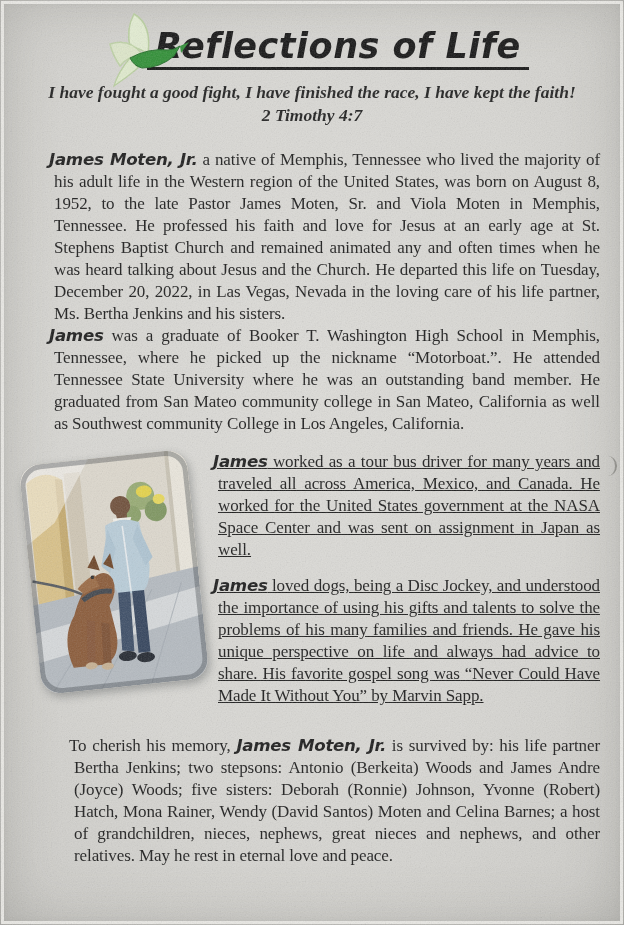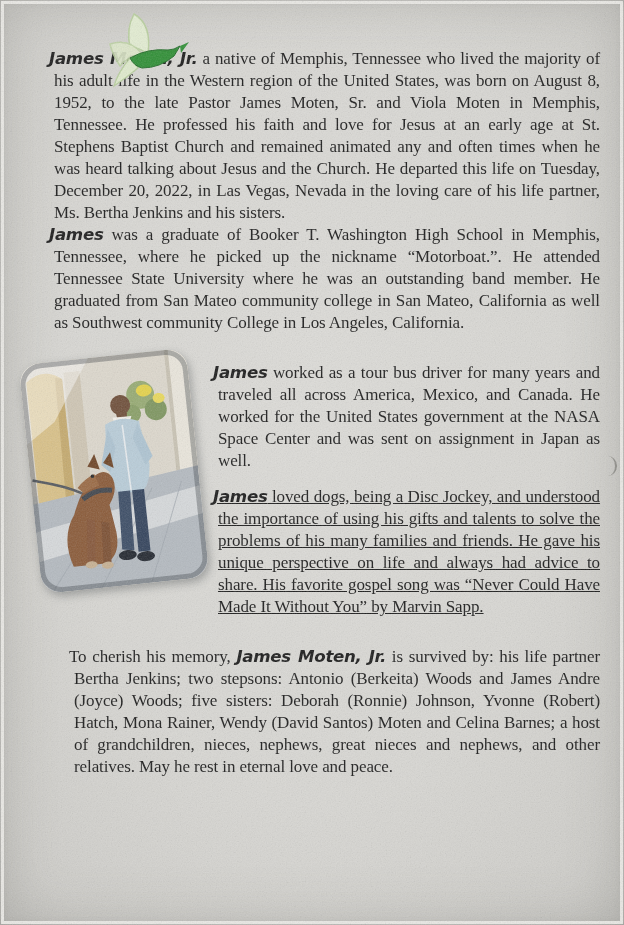--- a/index.html
+++ b/index.html
@@ -56,21 +56,21 @@
   .photo-cell{flex:0 0 172px;margin-left:-24px;position:relative;}
   .photo-frame{
     width:168px;height:230px;margin-top:6px;
     border-radius:20px;overflow:hidden;
     transform:rotate(-6deg);
     box-shadow:2px 4px 8px rgba(40,45,50,.35);
     background:#c9c6bf;
   }
   .photo-frame svg{display:block;width:100%;height:100%;}
   .photo-col{flex:1;padding-left:16px;}
-  .p3{margin-top:12px;}
+  .p3{margin-top:0;text-decoration:underline;}
   .p4{margin-top:14px;text-decoration:underline;}
   .p5{margin:28px 0 12px 20px;}
   
   .texture{
     position:absolute;inset:0;width:100%;height:100%;
     pointer-events:none;opacity:.22;z-index:9;
   }
   .curl-mark{
     position:absolute;right:7px;top:456px;
     width:7px;height:20px;
@@ -85,20 +85,25 @@
 <div class="page">
 
   <header class="header">
     <svg class="dove" viewBox="0 0 100 90" aria-hidden="true">
       <path d="M38,4 Q56,14 52,44 Q40,36 34,38 Q30,18 38,4 Z" fill="#e3edd2" stroke="#b9cf9f" stroke-width="1.5"></path>
       <path d="M14,34 Q34,28 46,44 Q32,46 24,56 Q16,44 14,34 Z" fill="#dfeaca" stroke="#bcd2a2" stroke-width="1.5" opacity=".9"></path>
       <path d="M34,48 Q22,62 18,76 Q30,68 42,58 Z" fill="#e0ebcd" stroke="#b9cf9f" stroke-width="1.2"></path>
       <path d="M34,48 Q52,38 72,40 Q78,40 84,36 L78,46 Q64,58 46,58 Q38,56 34,48 Z" fill="#2f8f35" stroke="#1f6b26" stroke-width="1"></path>
       <path d="M84,36 L93,32 L85,43 Z" fill="#2f8f35"></path>
     </svg>
+    <h1 class="title"><span class="underlined">Reflections of Life</span></h1>
+    <div class="scripture">
+      <div>I have fought a good fight, I have finished the race, I have kept the faith!</div>
+      <div>2 Timothy 4:7</div>
+    </div>
   </header>
 
   <main class="content">
 
     <p class="bodypar p1"><span class="hand">James Moten, Jr.</span><span> a native of Memphis, Tennessee who lived the majority of his adult life in the Western region of the United States, was born on August 8, 1952, to the late Pastor James Moten, Sr. and Viola Moten in Memphis, Tennessee. He professed his faith and love for Jesus at an early age at St. Stephens Baptist Church and remained animated any and often times when he was heard talking about Jesus and the Church. He departed this life on Tuesday, December 20, 2022, in Las Vegas, Nevada in the loving care of his life partner, Ms. Bertha Jenkins and his sisters.</span></p>
 
     <p class="bodypar p2"><span class="hand">James</span><span> was a graduate of Booker T. Washington High School in Memphis, Tennessee, where he picked up the nickname “Motorboat.”. He attended Tennessee State University where he was an outstanding band member. He graduated from San Mateo community college in San Mateo, California as well as Southwest community College in Los Angeles, California.</span></p>
 
     <section class="photo-row">
       <div class="photo-cell">

